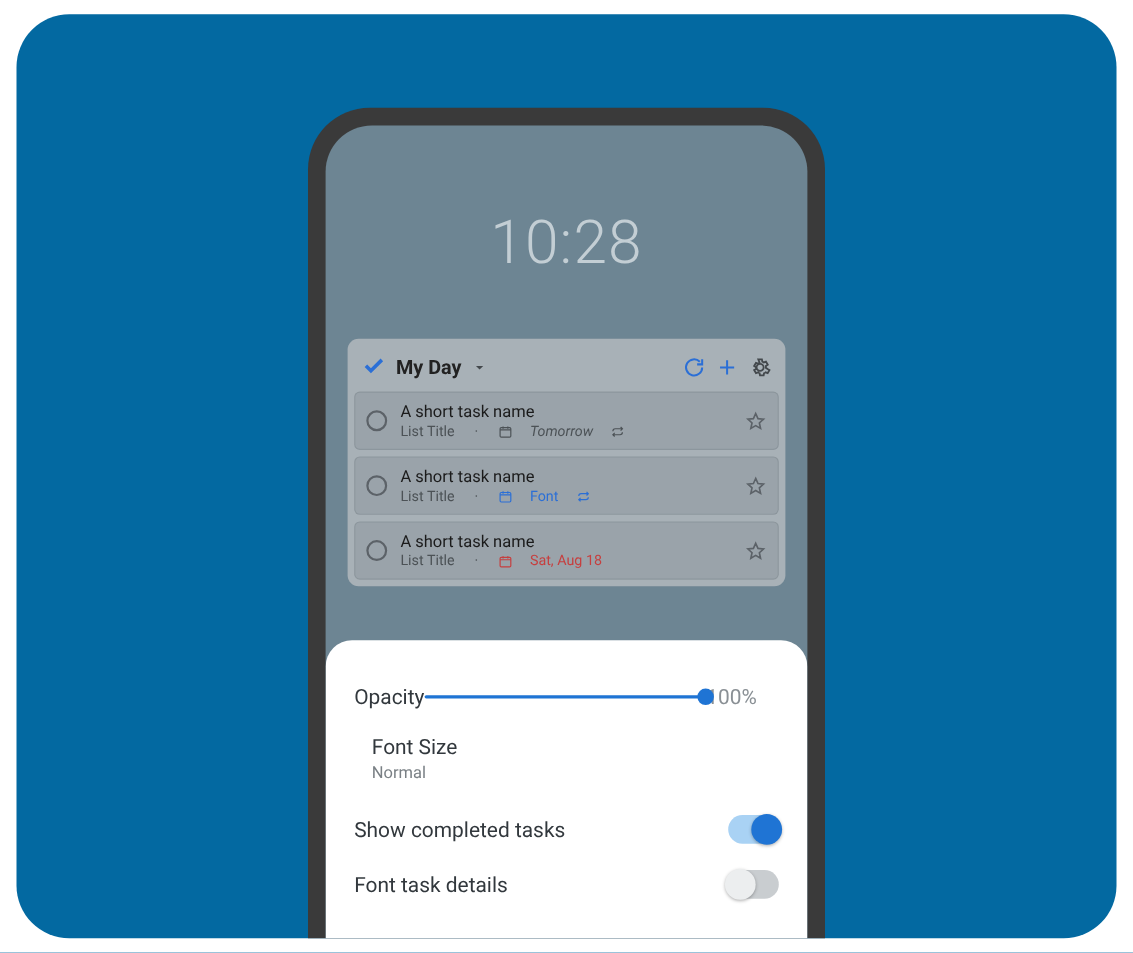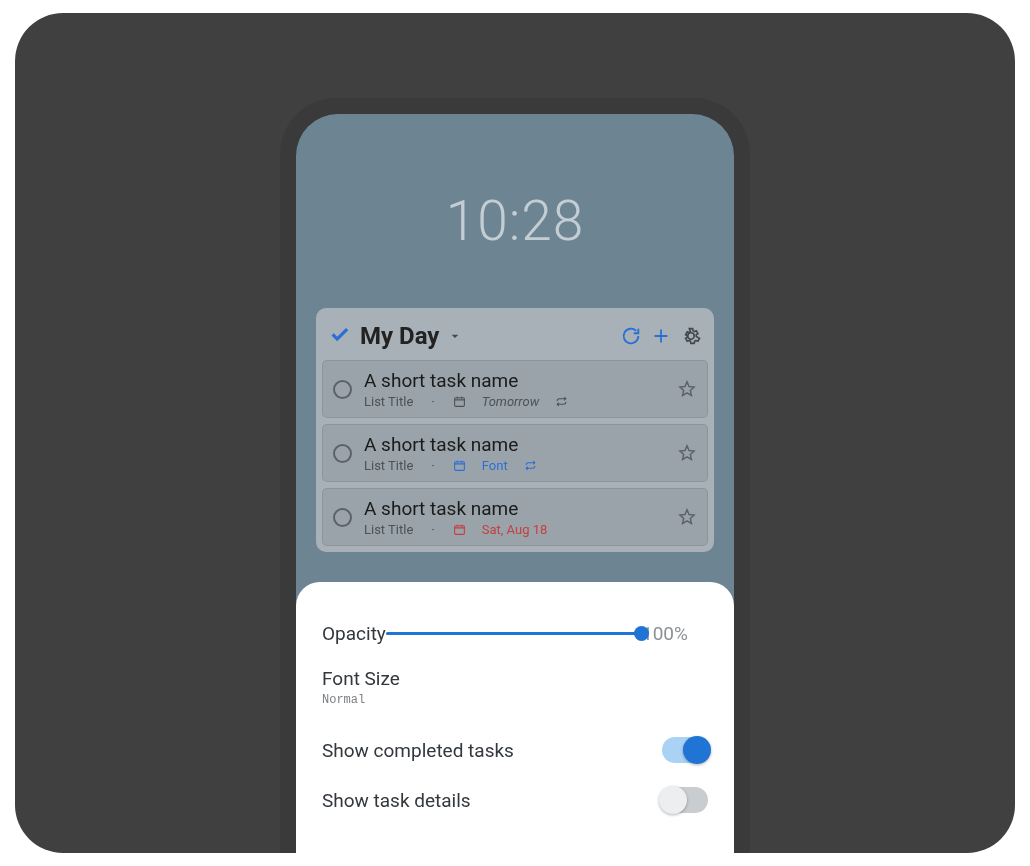--- a/index.html
+++ b/index.html
@@ -8,21 +8,21 @@
       background: #fff;
       width: 1030px;
       height: 866px;
       display: flex;
       align-items: center;
       justify-content: center;
     }
     .canvas {
       width: 1000px;
       height: 840px;
-      background: #404040;
+      background: #0369a1;
       border-radius: 48px;
       position: relative;
       overflow: hidden;
     }
     .phone {
       position: absolute;
       left: 50%;
       top: 85px;
       transform: translateX(-50%);
       width: 470px;
@@ -55,42 +55,42 @@
     }
     .widget-header {
       display: flex;
       align-items: center;
       padding: 8px 6px 10px 6px;
       gap: 8px;
     }
     .widget-header .spacer { flex: 1; }
     .widget-title {
       font-weight: 700;
-      font-size: 24px;
+      font-size: 18px;
       color: #222;
     }
     .task-card {
       background: rgba(148, 158, 165, 0.72);
       border: 1px solid rgba(130,140,147,0.6);
       border-radius: 5px;
       margin-bottom: 6px;
       padding: 8px 10px;
       display: flex;
       align-items: center;
       gap: 12px;
     }
     .task-card:last-child { margin-bottom: 0; }
     .radio {
       width: 19px; height: 19px;
       border: 2px solid #5c6268;
       border-radius: 50%;
       flex-shrink: 0;
     }
     .task-body { flex: 1; }
-    .task-title { font-size: 19px; color: #1b1b1b; }
+    .task-title { font-size: 15px; color: #1b1b1b; }
     .task-sub {
       font-size: 13px;
       color: #4c5256;
       display: flex;
       align-items: center;
       gap: 16px;
       margin-top: 2px;
     }
     .task-sub .dot::before { content: "·"; margin: 0 2px; }
     .due-today { color: #2b6fd6; }
@@ -107,30 +107,29 @@
       background: #fff;
       border-top-left-radius: 24px;
       border-top-right-radius: 24px;
       padding: 28px 26px;
     }
     .row {
       display: flex;
       align-items: center;
       padding: 12px 0;
     }
-    .row.two-line { flex-direction: column; align-items: flex-start; padding: 10px 0 18px 0;}
+    .row.two-line { flex-direction: column; align-items: flex-start; padding: 10px 0 18px 0; margin-left: 16px;}
     .label {
       font-size: 19px;
       color: #32383d;
     }
     .sublabel {
-      font-size: 12px;
+      font-size: 15px;
       color: #7a8085;
       margin-top: 3px;
-      font-family: Liberation Mono, monospace;
     }
     .row .grow { flex: 1; }
     .slider-row { gap: 0; }
     .slider {
       flex: 1;
       height: 20px;
       position: relative;
       display: flex;
       align-items: center;
     }
@@ -308,21 +307,21 @@
         </div>
 
         <div class="row">
           <span class="label grow">Show completed tasks</span>
           <div class="toggle on">
             <div class="knob"></div>
           </div>
         </div>
 
         <div class="row">
-          <span class="label grow">Show task details</span>
+          <span class="label grow">Font task details</span>
           <div class="toggle off">
             <div class="knob"></div>
           </div>
         </div>
       </div>
 
     </div>
   </div>
 </div>
 

